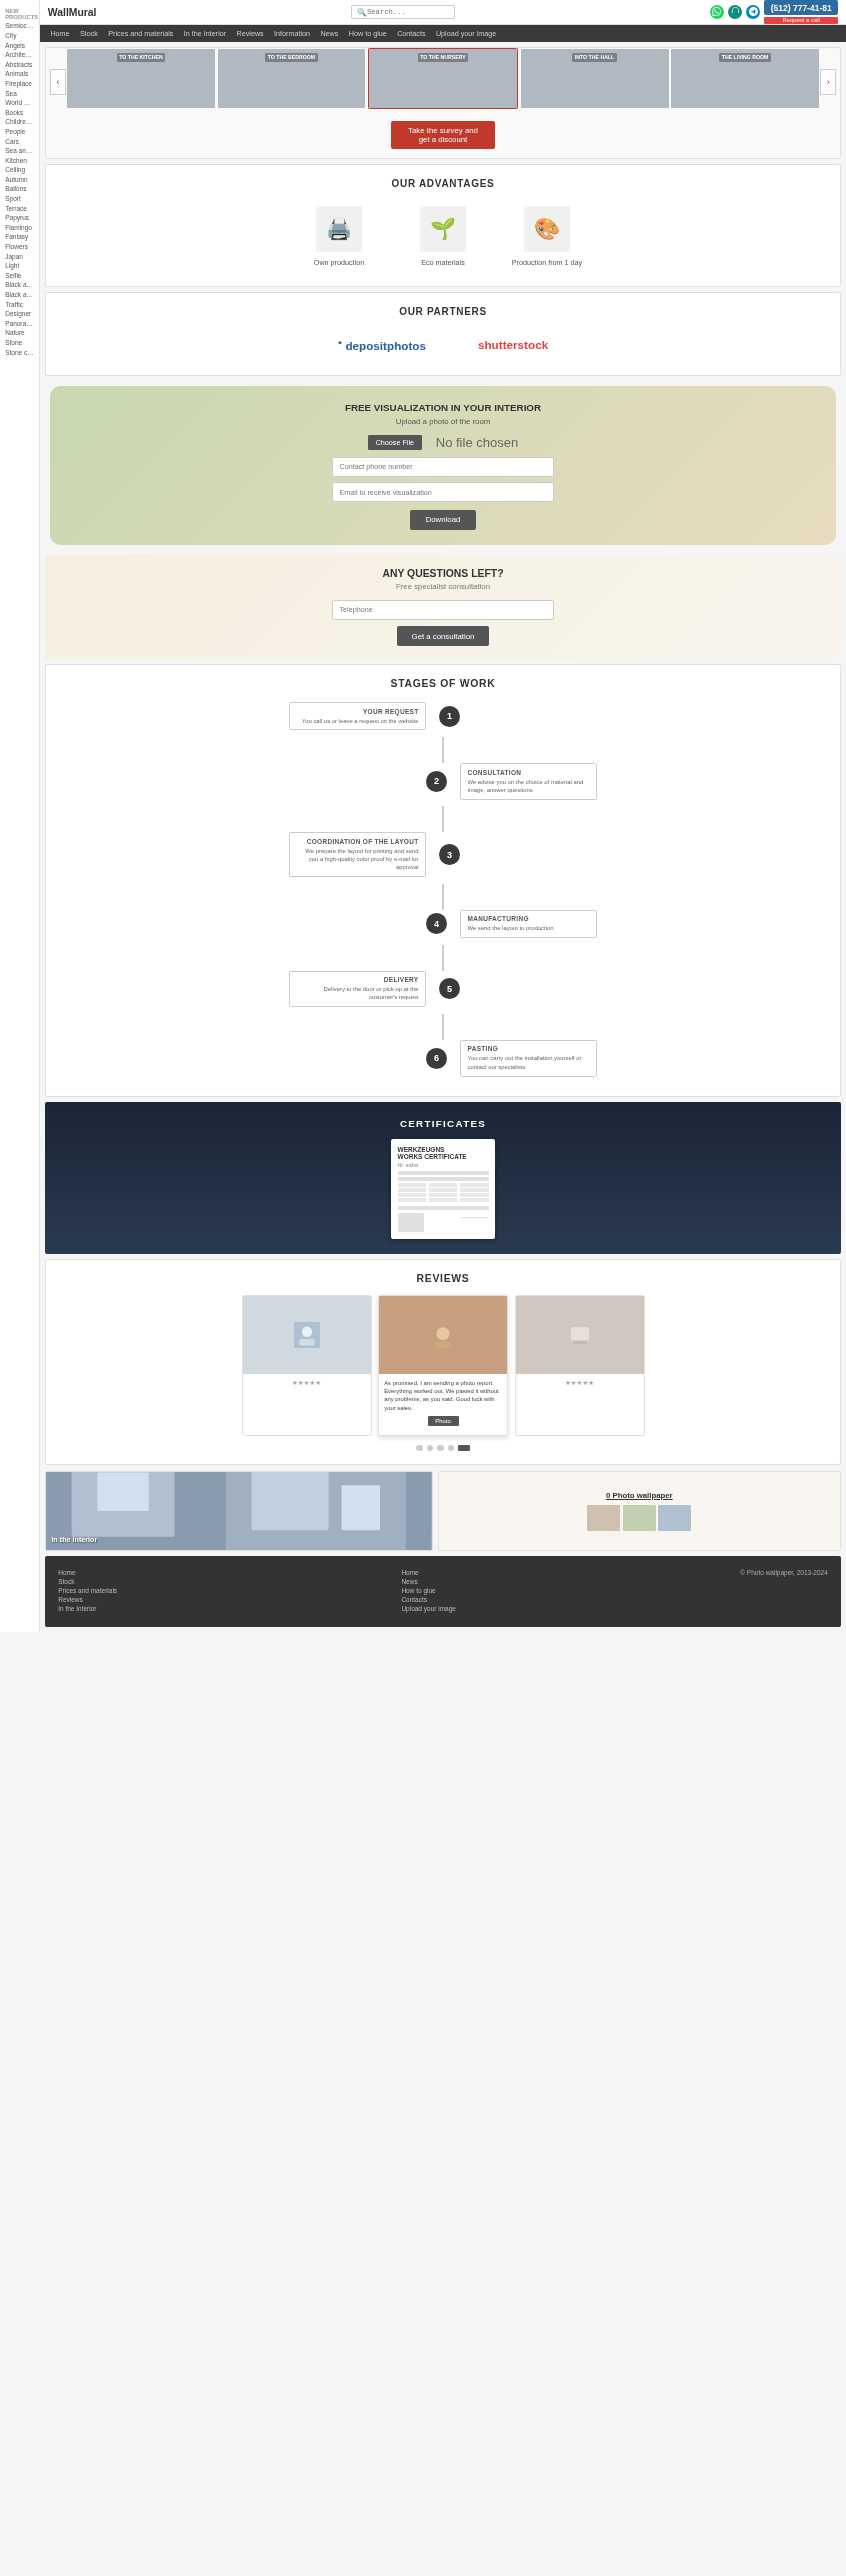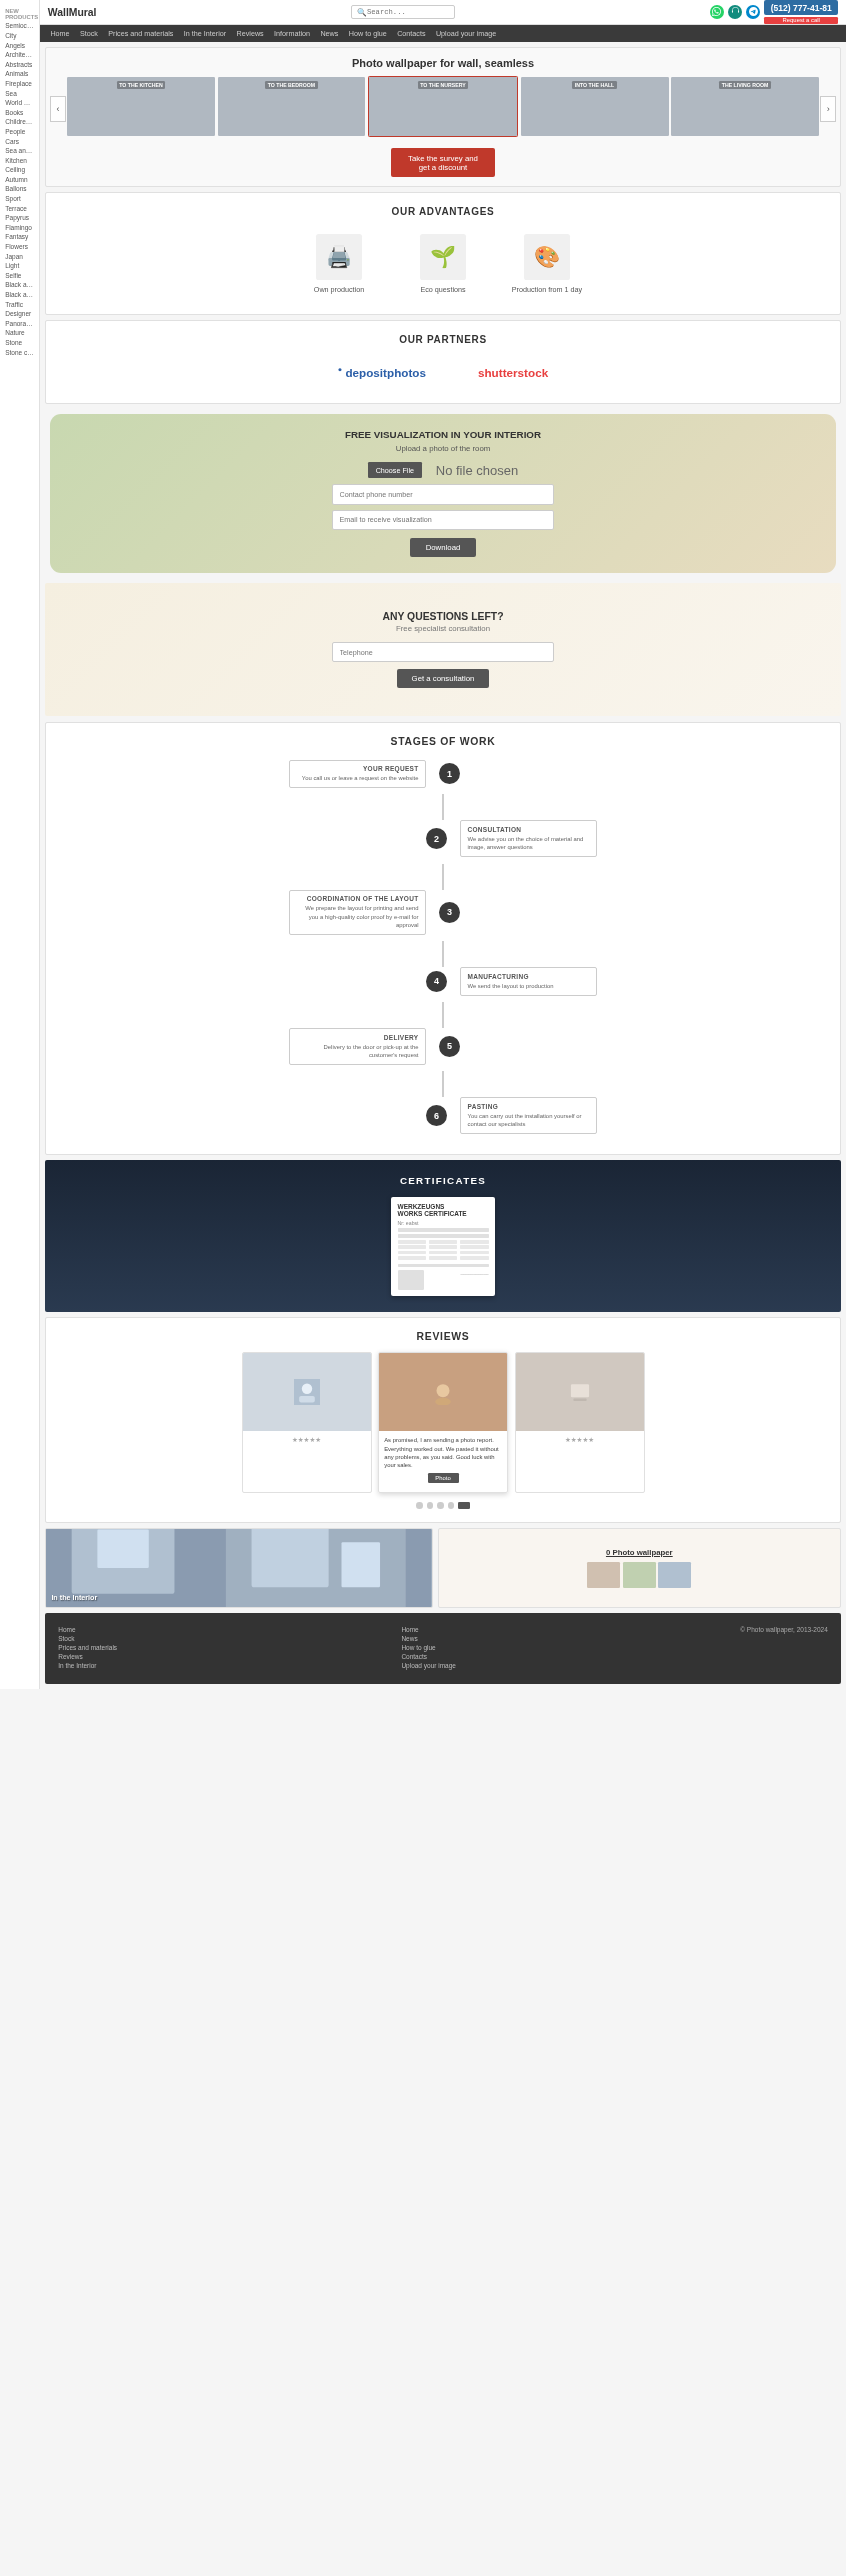--- a/index.html
+++ b/index.html
@@ -314,21 +314,21 @@
       font-size: 7.8px;
       border-radius: 2px;
       cursor: pointer;
     }
 
     
     #questions {
       margin: 5.2px;
       background: linear-gradient(135deg, #f5efe0 0%, #f9f5ed 100%);
       border-radius: 2px;
-      padding: 28px 13px;
+      padding: 13px 13px;
     }
     .q-title {
       text-align: center;
       font-size: 10.4px;
       font-weight: bold;
       color: #333;
       margin-bottom: 2.6px;
     }
     .q-subtitle {
       text-align: center;
@@ -669,21 +669,20 @@
     <div class="nav-item">In the Interior</div>
     <div class="nav-item">Reviews</div>
     <div class="nav-item">Information</div>
     <div class="nav-item">News</div>
     <div class="nav-item">How to glue</div>
     <div class="nav-item">Contacts</div>
     <div class="nav-item">Upload your image</div>
   </div>
 
   <div id="hero">
-    <div class="hero-title">Photo wallpaper for wall, seamless</div>
     <div class="hero-slider">
       <div class="slider-arrow left">‹</div>
       <div class="slide-item">
         <div class="slide-bg slide-kitchen">
           <span class="slide-label">TO THE KITCHEN</span>
         </div>
       </div>
       <div class="slide-item">
         <div class="slide-bg slide-bedroom">
           <span class="slide-label">TO THE BEDROOM</span>
@@ -711,21 +710,21 @@
 
   <div class="section">
     <div class="section-title">OUR ADVANTAGES</div>
     <div class="advantages-grid">
       <div class="advantage-item">
         <div class="adv-icon">🖨️</div>
         <div class="adv-label">Own production</div>
       </div>
       <div class="advantage-item">
         <div class="adv-icon">🌱</div>
-        <div class="adv-label">Eco questions</div>
+        <div class="adv-label">Eco materials</div>
       </div>
       <div class="advantage-item">
         <div class="adv-icon">🎨</div>
         <div class="adv-label">Production from 1 day</div>
       </div>
     </div>
   </div>
 
   <div class="section">
     <div class="section-title">OUR PARTNERS</div>

